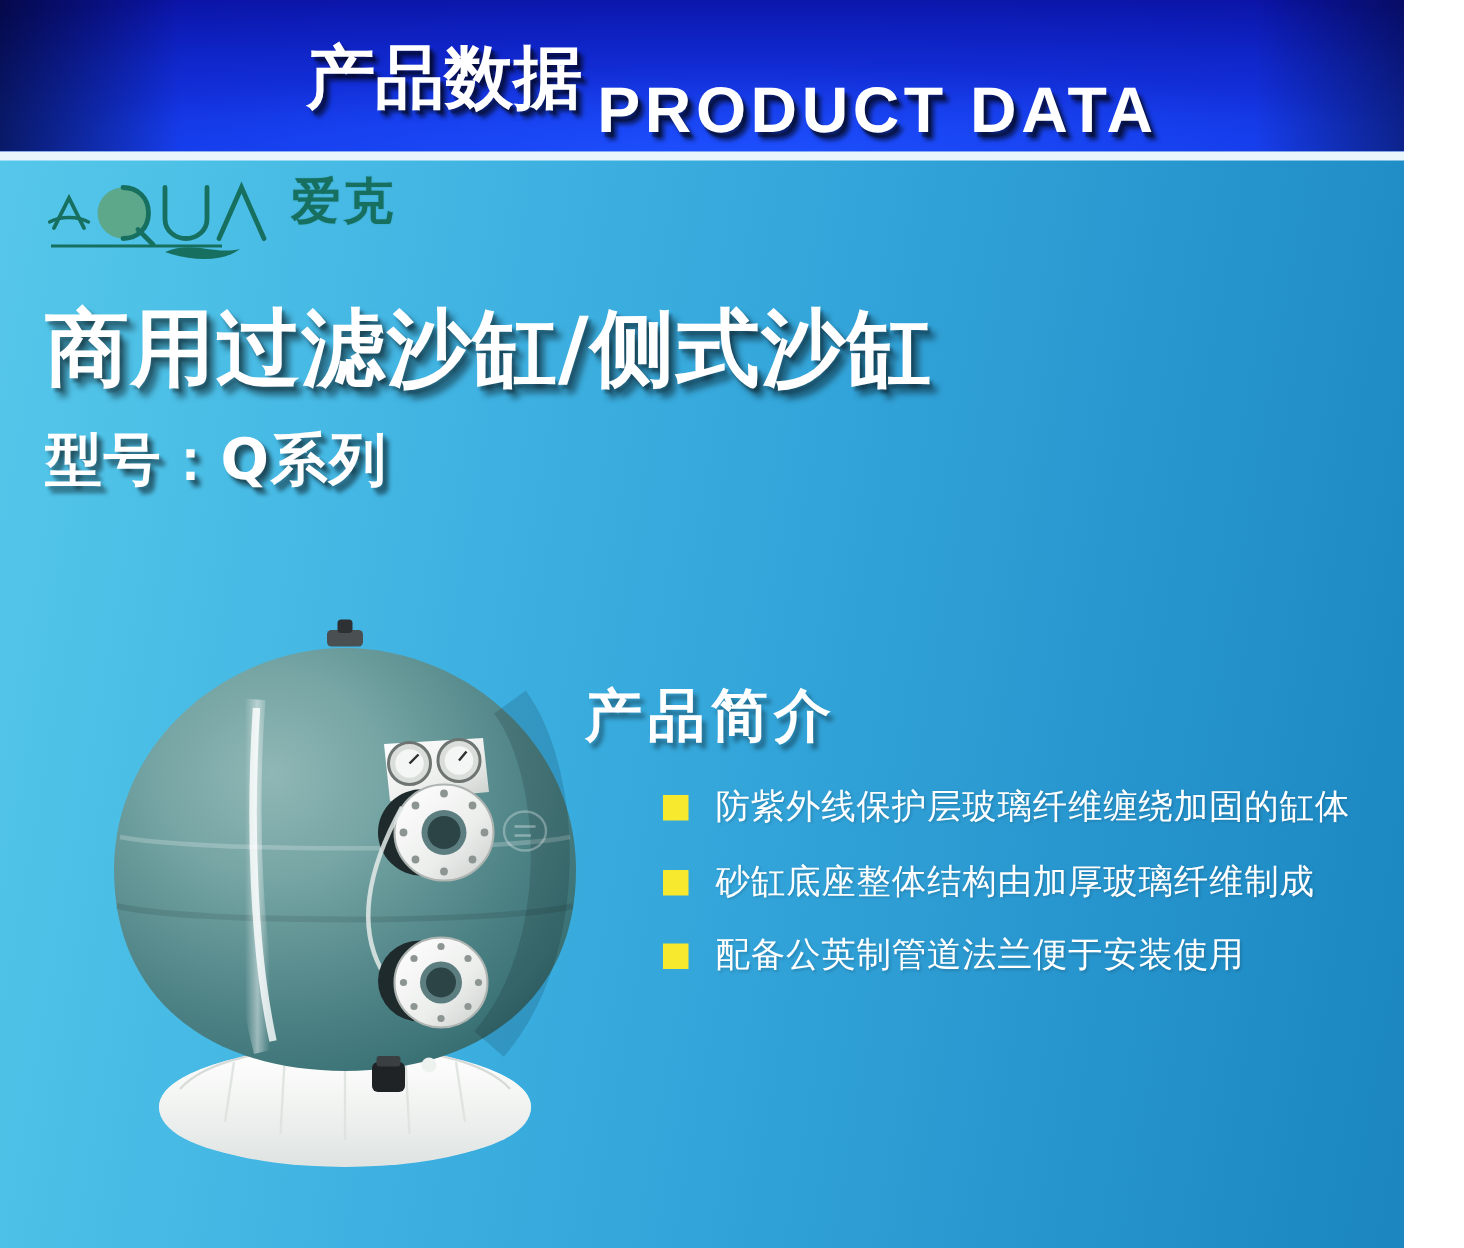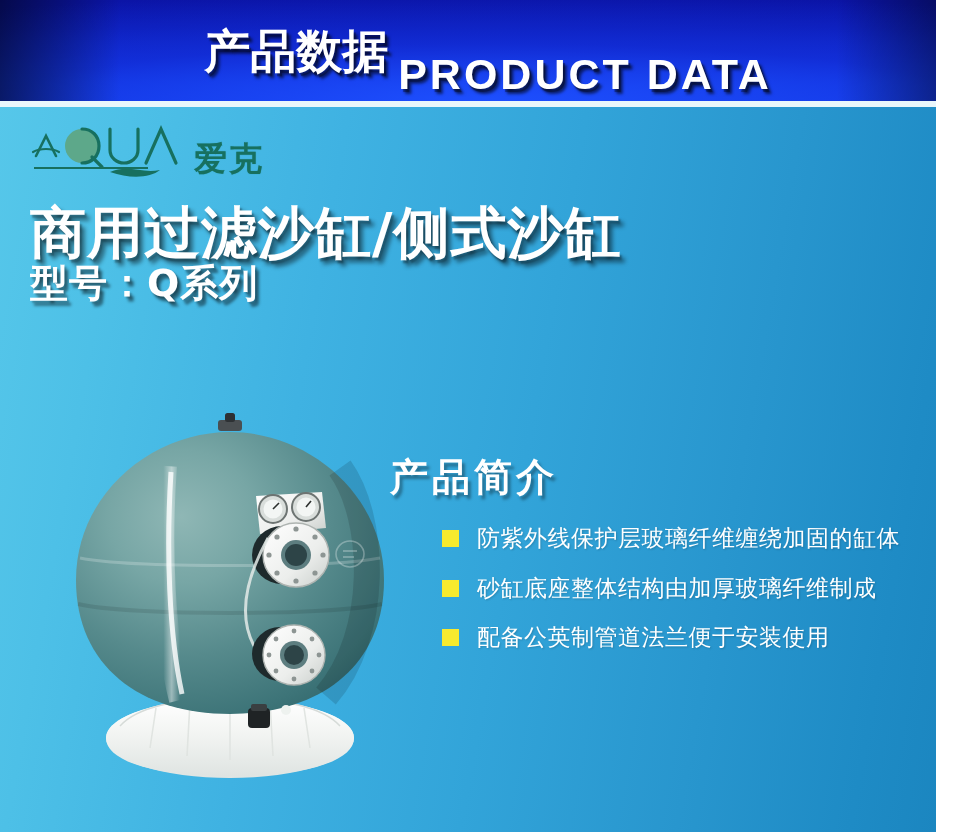--- a/index.html
+++ b/index.html
@@ -51,39 +51,39 @@
               font-family:"Liberation Sans",sans-serif;margin-top:48px; }
 
   #banner-rule{
     position:absolute; left:0; top:101px; width:976px; height:6px;
     background:#e9f6fb;
   }
 
   
   #logo{
     position:absolute; left:30px; top:118px; width:260px; height:64px;
-    display:flex; align-items:flex-end;
+    display:flex; align-items:flex-start;
   }
   #logo-mark{ position:relative; width:156px; height:60px; }
   #logo-mark svg{ display:block; }
   #logo-cn{
     color:#17705f; font-size:33px; font-weight:bold;
     letter-spacing:2px; margin-left:8px; margin-top:-6px;
     text-shadow:0 0 1px rgba(23,112,95,.4);
   }
 
   
   #title-block{ position:absolute; left:30px; top:204px; width:900px; }
   #main-title{
     color:#ffffff; font-size:56px; font-weight:bold; line-height:1.05;
     letter-spacing:1px; white-space:nowrap;
     text-shadow:5px 6px 4px rgba(0,0,0,.45), 2px 3px 2px rgba(0,0,0,.35);
   }
   #model-line{
-    margin-top:0;
+    margin-top:23px;
     color:#ffffff; font-size:38px; font-weight:bold; line-height:1.1;
     letter-spacing:1px; white-space:nowrap;
     text-shadow:4px 5px 3px rgba(0,0,0,.45), 2px 2px 2px rgba(0,0,0,.3);
   }
 
   
   #product-photo{
     position:absolute; left:40px; top:408px; width:380px; height:390px;
   }
   #product-photo svg{ display:block; }

